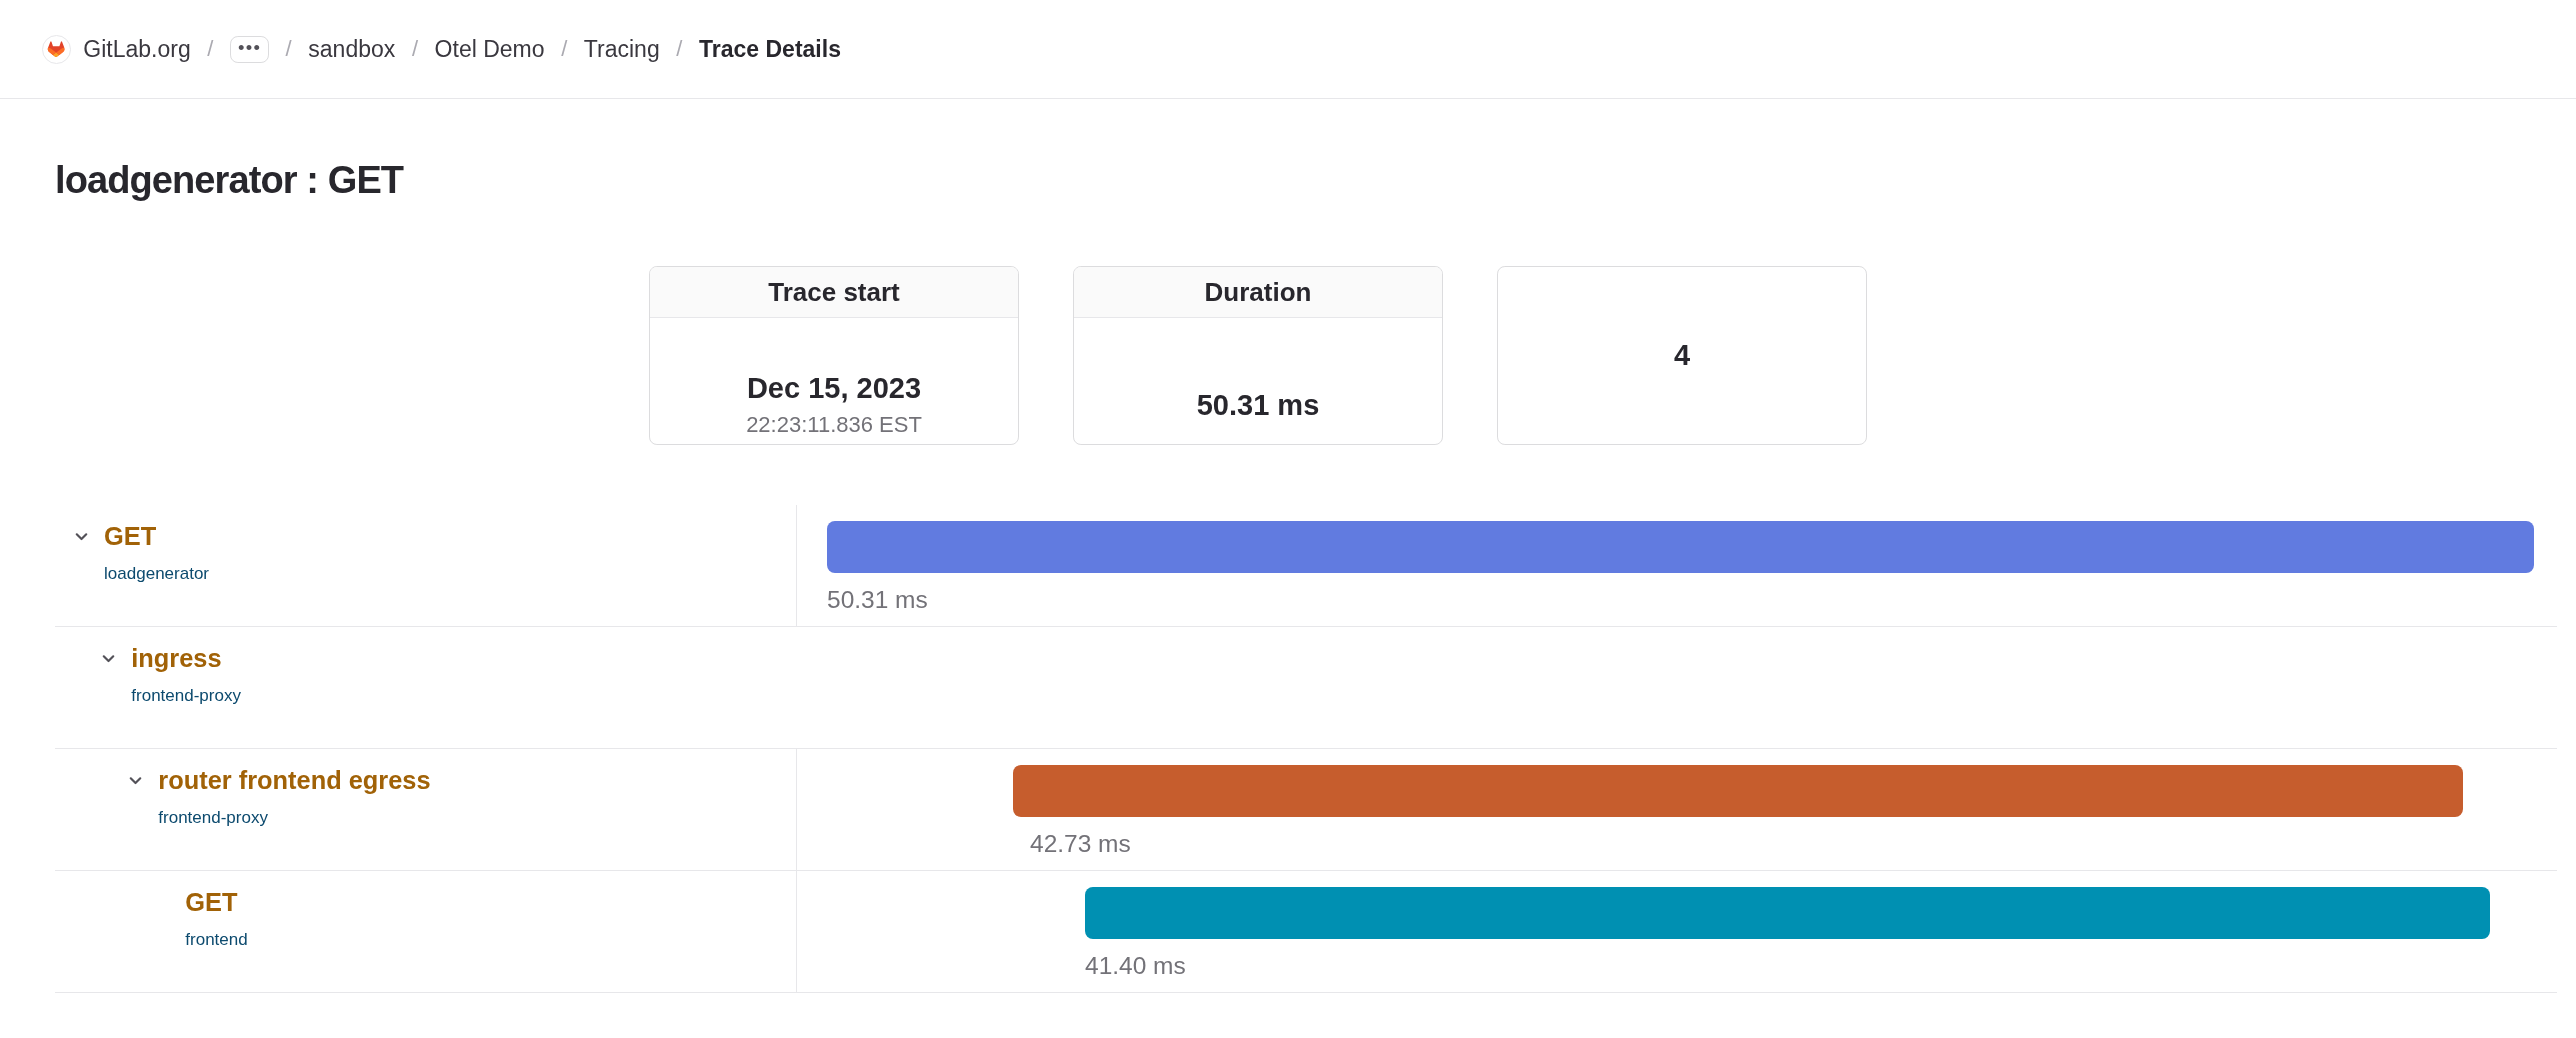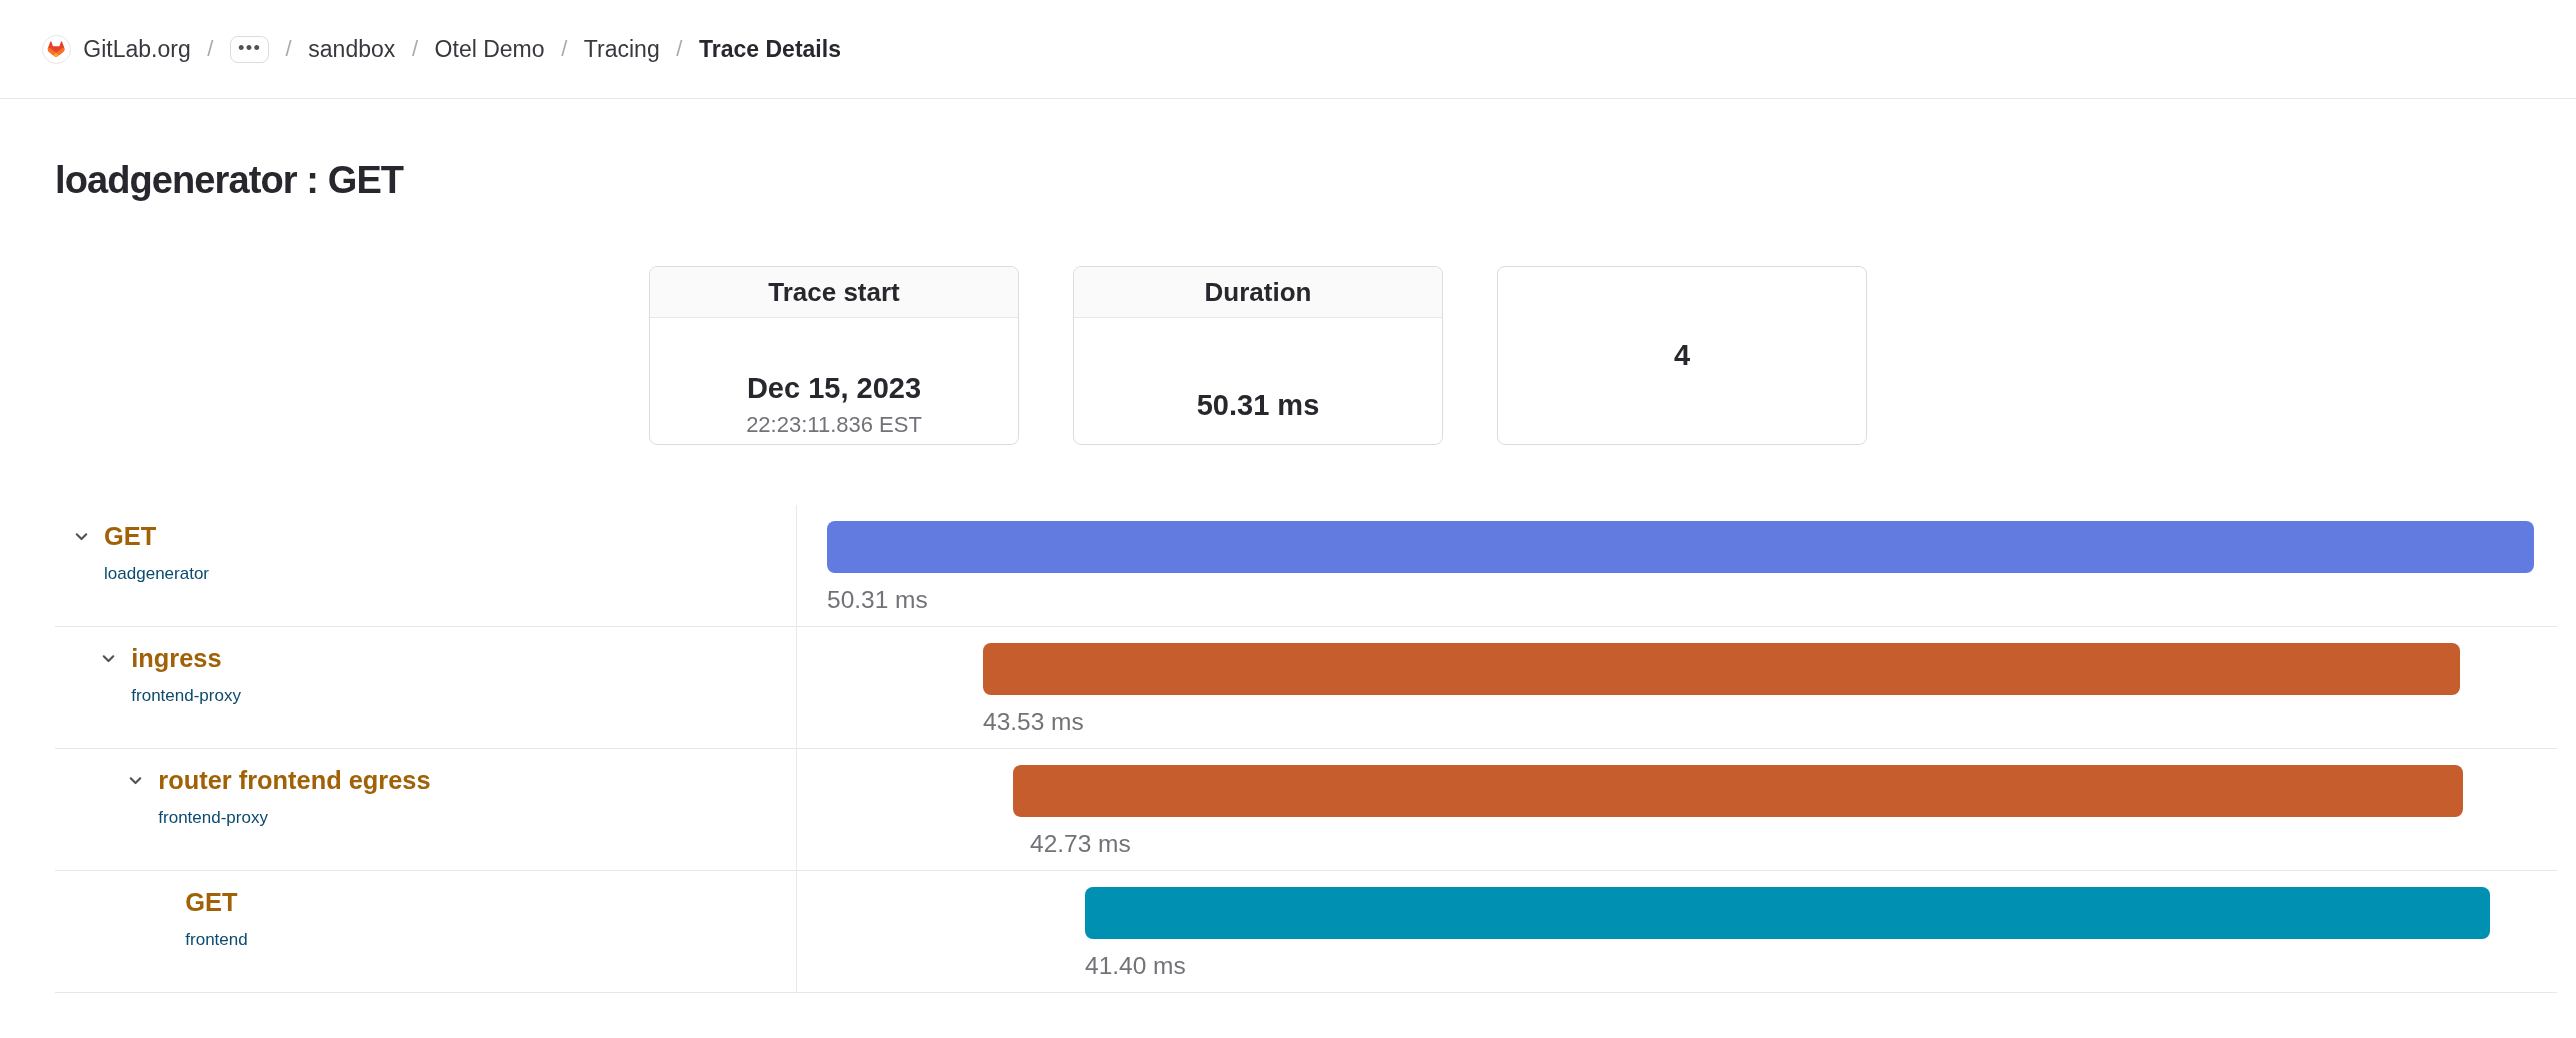--- a/index.html
+++ b/index.html
@@ -150,24 +150,20 @@
         <div class="chevron-box">
           <svg width="19" height="19" viewBox="0 0 16 16" fill="none">
             <path d="m4 6.2 4 4 4-4" stroke="#535158" stroke-width="1.8" stroke-linecap="round" stroke-linejoin="round"></path>
           </svg>
         </div>
         <div class="span-text">
           <div class="span-op">ingress</div>
           <div class="span-service">frontend-proxy</div>
         </div>
       </div>
-      <div class="span-chart">
-        <div class="span-bar" style="background: rgb(198, 93, 45); left: 186px; width: 1477px;"></div>
-        <div class="span-duration" style="left: 186px;">43.53 ms</div>
-      </div>
     </div>
     <div class="span-row">
       <div class="span-meta" style="padding-left: 70px;">
         <div class="chevron-box">
           <svg width="19" height="19" viewBox="0 0 16 16" fill="none">
             <path d="m4 6.2 4 4 4-4" stroke="#535158" stroke-width="1.8" stroke-linecap="round" stroke-linejoin="round"></path>
           </svg>
         </div>
         <div class="span-text">
           <div class="span-op">router frontend egress</div>

